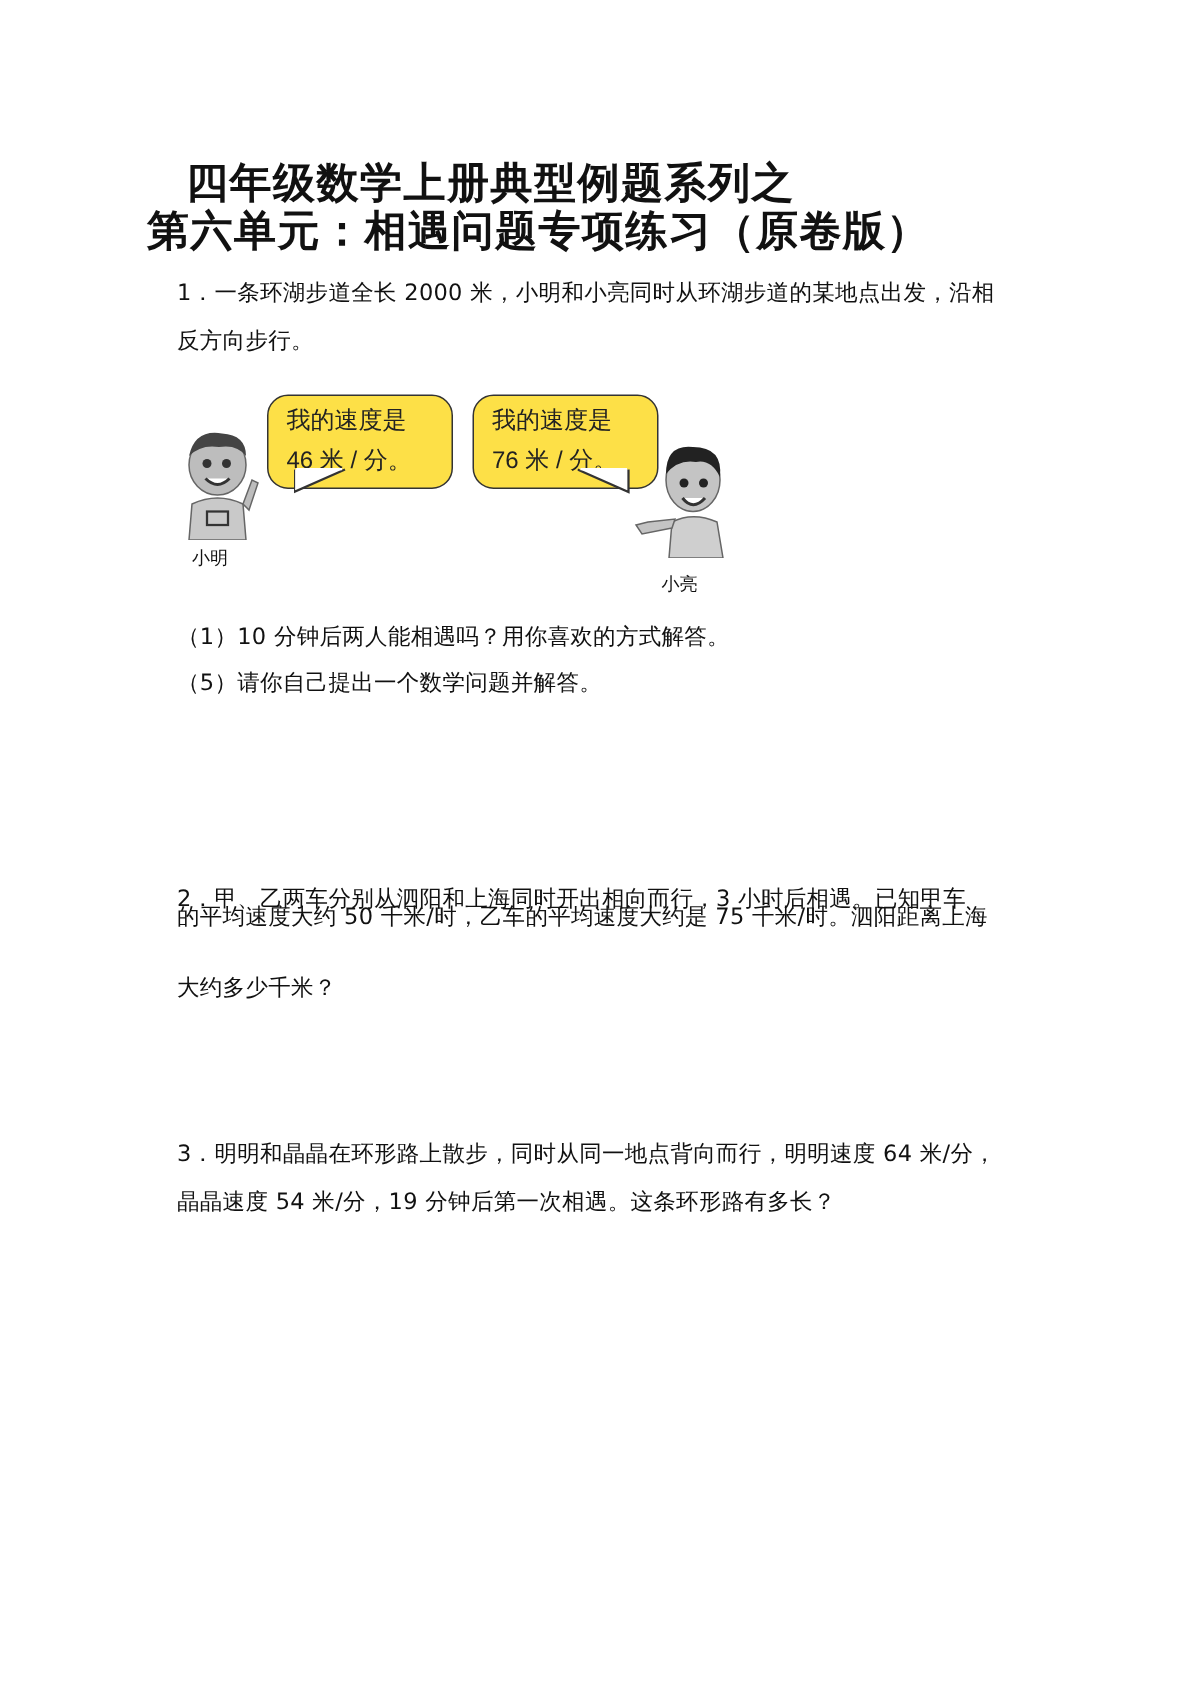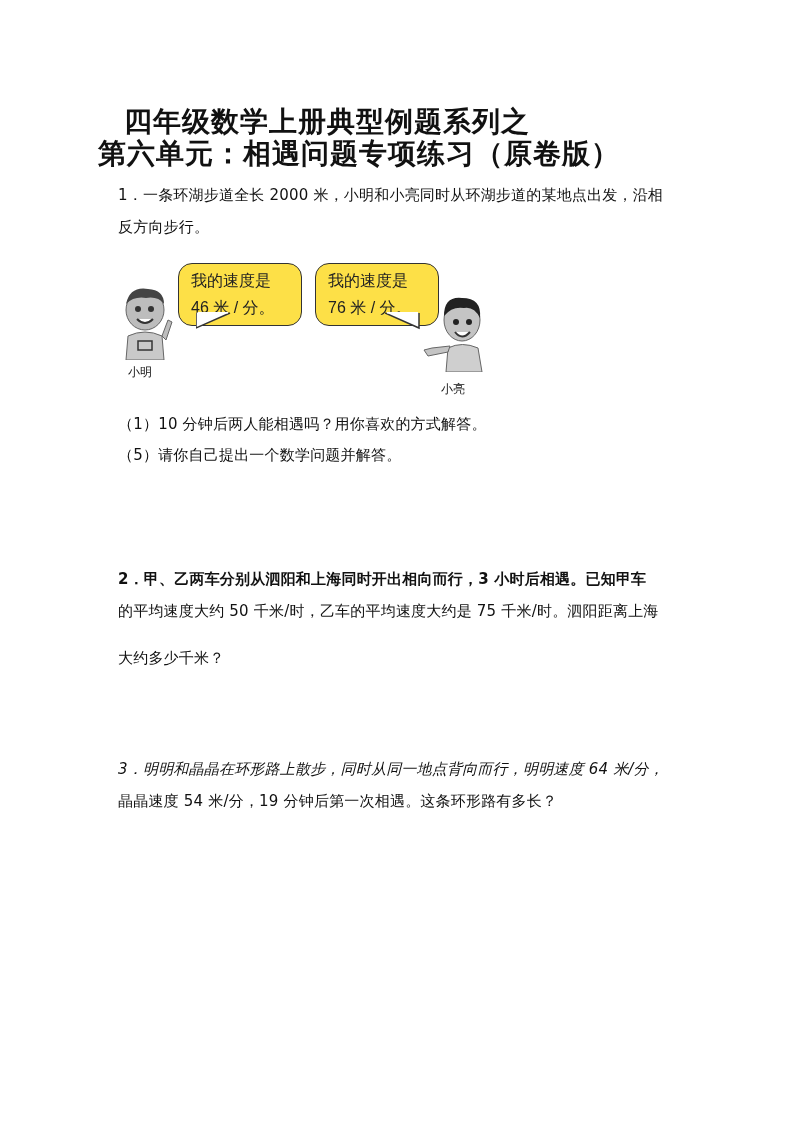--- a/index.html
+++ b/index.html
@@ -71,23 +71,23 @@
         <path d="M28 56 L8 60 L4 54 L12 52 L30 50Z" fill="#c4c4c4" stroke="#666"></path>
       </svg>
       <div class="name" style="left:441px; top:381px;">小亮</div>
     </div>
 
     <div class="line" style="top:415px;">（1）10 分钟后两人能相遇吗？用你喜欢的方式解答。</div>
     <div class="line" style="top:446px;">（5）请你自己提出一个数学问题并解答。</div>
   </div>
 
   <div>
-    <div class="line" style="top:570px;font-weight:bold;">2．甲、乙两车分别从泗阳和上海同时开出相向而行，3 小时后相遇。已知甲车</div>
+    <div class="line" style="top:590px;">2．甲、乙两车分别从泗阳和上海同时开出相向而行，3 小时后相遇。已知甲车</div>
     <div class="line" style="top:602px;">的平均速度大约 50 千米/时，乙车的平均速度大约是 75 千米/时。泗阳距离上海</div>
     <div class="line" style="top:634px;margin-top:15px;">大约多少千米？</div>
   </div>
 
   <div>
-    <div class="line" style="top:760px;font-style:italic;">3．明明和晶晶在环形路上散步，同时从同一地点背向而行，明明速度 64 米/分，</div>
+    <div class="line" style="top:760px;">3．明明和晶晶在环形路上散步，同时从同一地点背向而行，明明速度 64 米/分，</div>
     <div class="line" style="top:792px;">晶晶速度 54 米/分，19 分钟后第一次相遇。这条环形路有多长？</div>
   </div>
 
 </div>
 
 </body></html>

